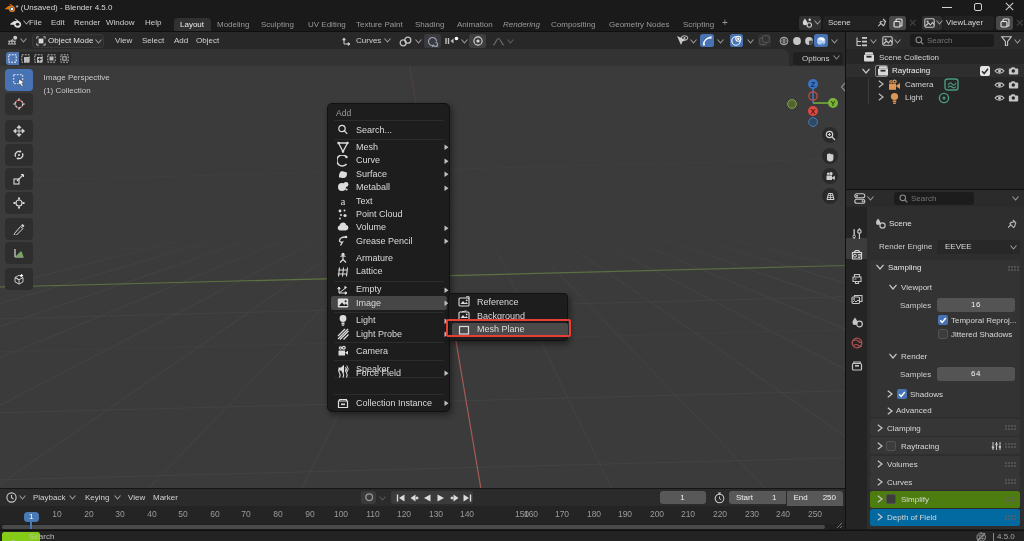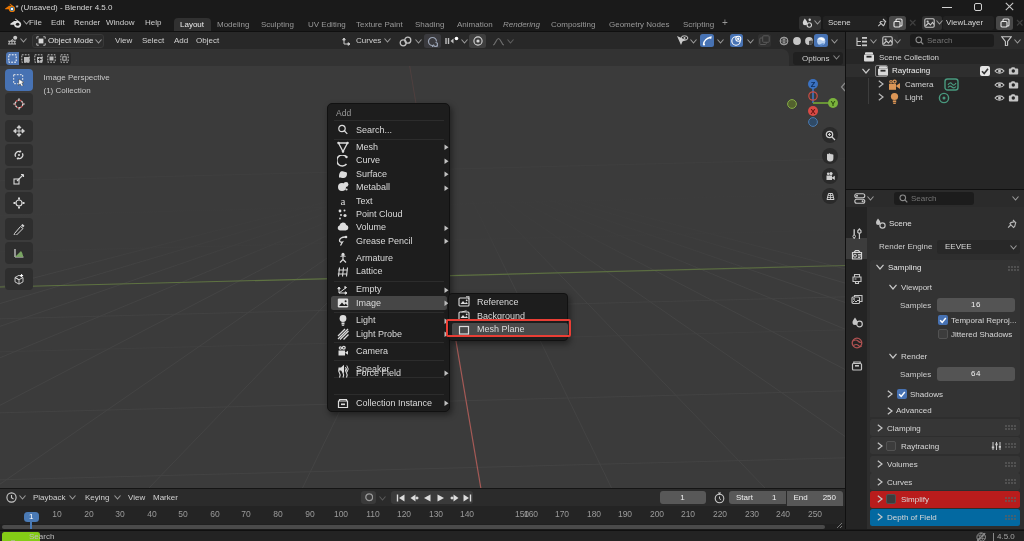--- a/index.html
+++ b/index.html
@@ -985,21 +985,21 @@
             <circle cx="4" cy="1" r="0.9"></circle>
             <circle cx="7" cy="1" r="0.9"></circle>
             <circle cx="10" cy="1" r="0.9"></circle>
             <circle cx="1" cy="4" r="0.9"></circle>
             <circle cx="4" cy="4" r="0.9"></circle>
             <circle cx="7" cy="4" r="0.9"></circle>
             <circle cx="10" cy="4" r="0.9"></circle>
           </g>
         </svg>
 </div>
-<div class="abs" style="left:24px;top:458.8px;width:150px;height:17px;background:#b91c1c;border-radius:2.5px;">
+<div class="abs" style="left:24px;top:458.8px;width:150px;height:17px;background:#4d7c0f;border-radius:2.5px;">
 <svg class="abs" style="left:7px;top:4.5px;" width="6" height="8" viewBox="0 0 6 8">
           <path d="M0.8 0.8 L5 4 L0.8 7.2" stroke="#c5c5c5" stroke-width="1.2" fill="none"></path>
         </svg>
 <div class="abs" style="left:16px;top:3.5px;width:10px;height:10px;background:#3c3c3c;border:1px solid #525252;border-radius:2px;"></div>
 <span class="abs" style="left:31px;top:4.5px;color:#d8d8d8;font-size:8px;">Simplify</span>
 <svg class="abs" style="left:135px;top:6px;" width="11" height="5" viewBox="0 0 11 5">
           <g fill="#606060">
             <circle cx="1" cy="1" r="0.9"></circle>
             <circle cx="4" cy="1" r="0.9"></circle>
             <circle cx="7" cy="1" r="0.9"></circle>

